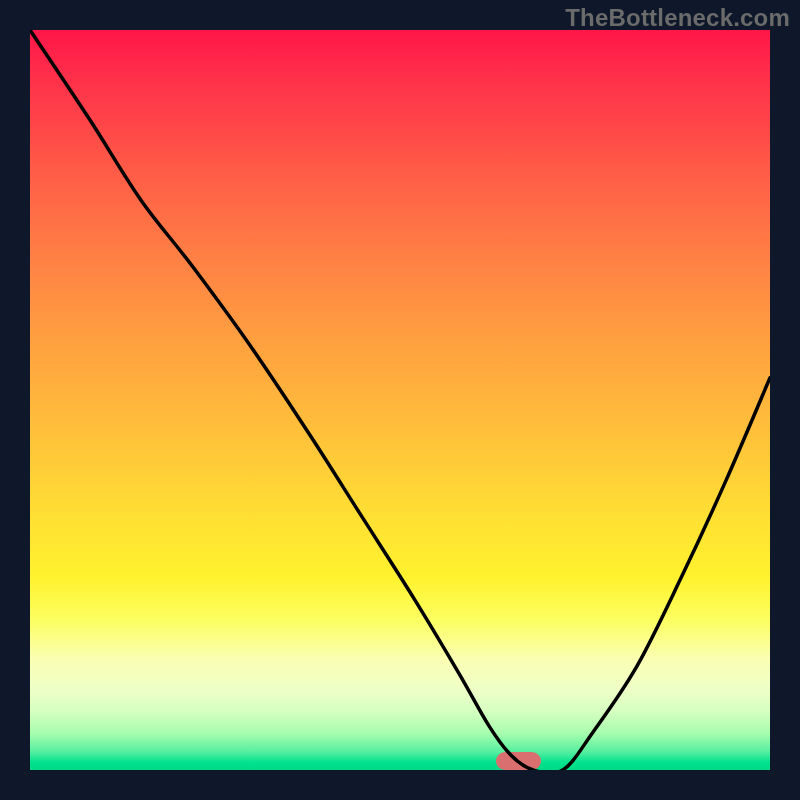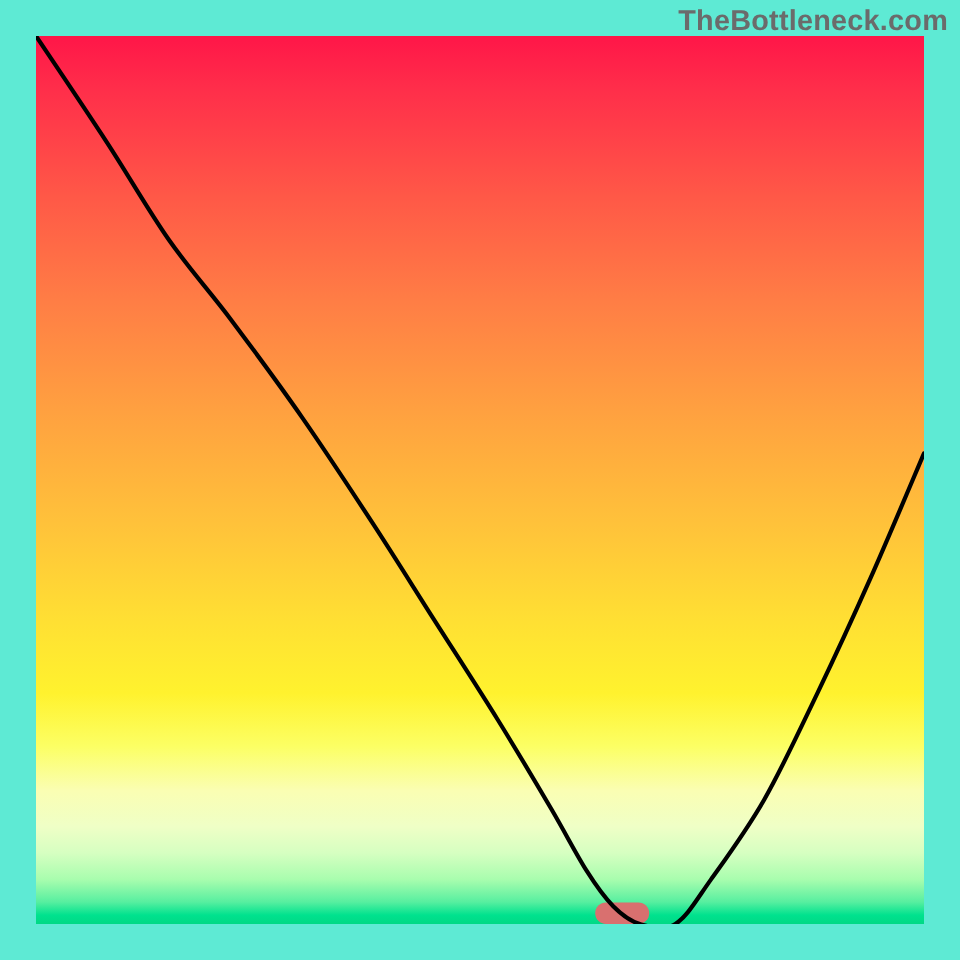--- a/index.html
+++ b/index.html
@@ -8,21 +8,21 @@
     width: 800px;
     height: 800px;
     background: #000;
     overflow: hidden;
     font-family: Arial, Helvetica, sans-serif;
   }
   .frame {
     position: relative;
     width: 800px;
     height: 800px;
-    background: #5eead4;
+    background: #0f172a;
   }
   .watermark {
     position: absolute;
     top: 4px;
     right: 10px;
     color: #6b6b6b;
     font-size: 24px;
     font-weight: 600;
     letter-spacing: 0.2px;
     z-index: 10;

